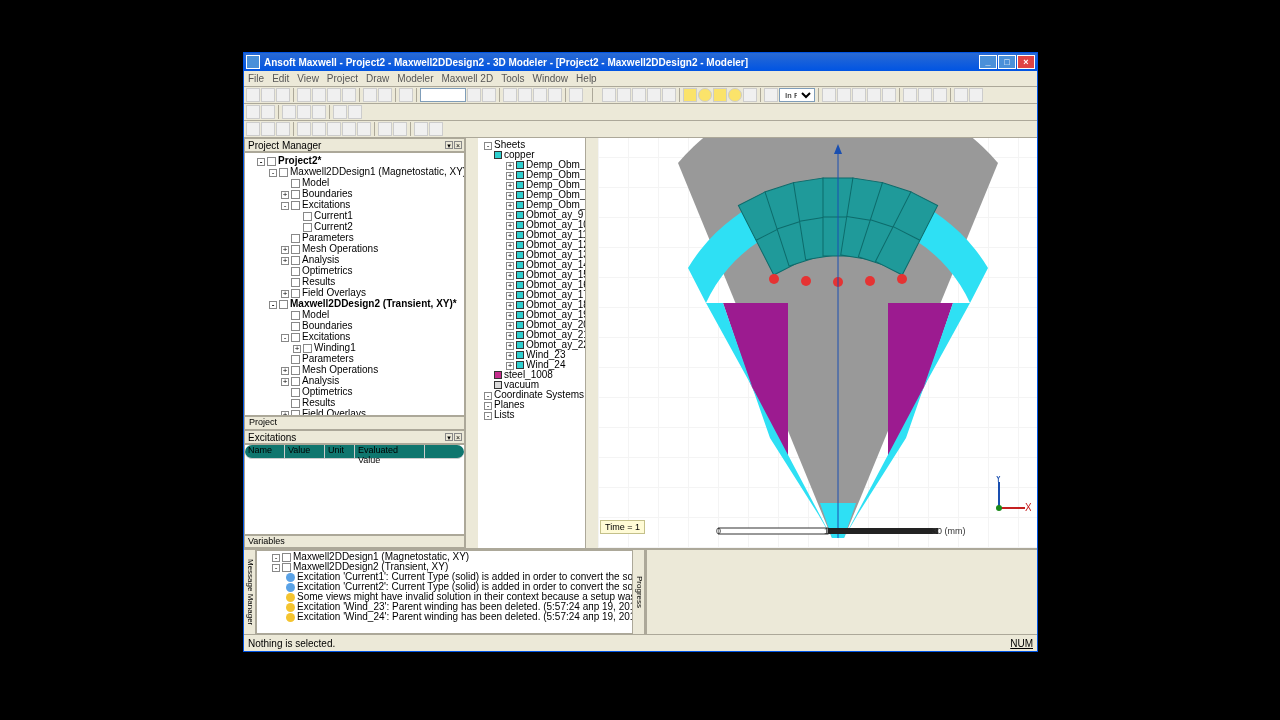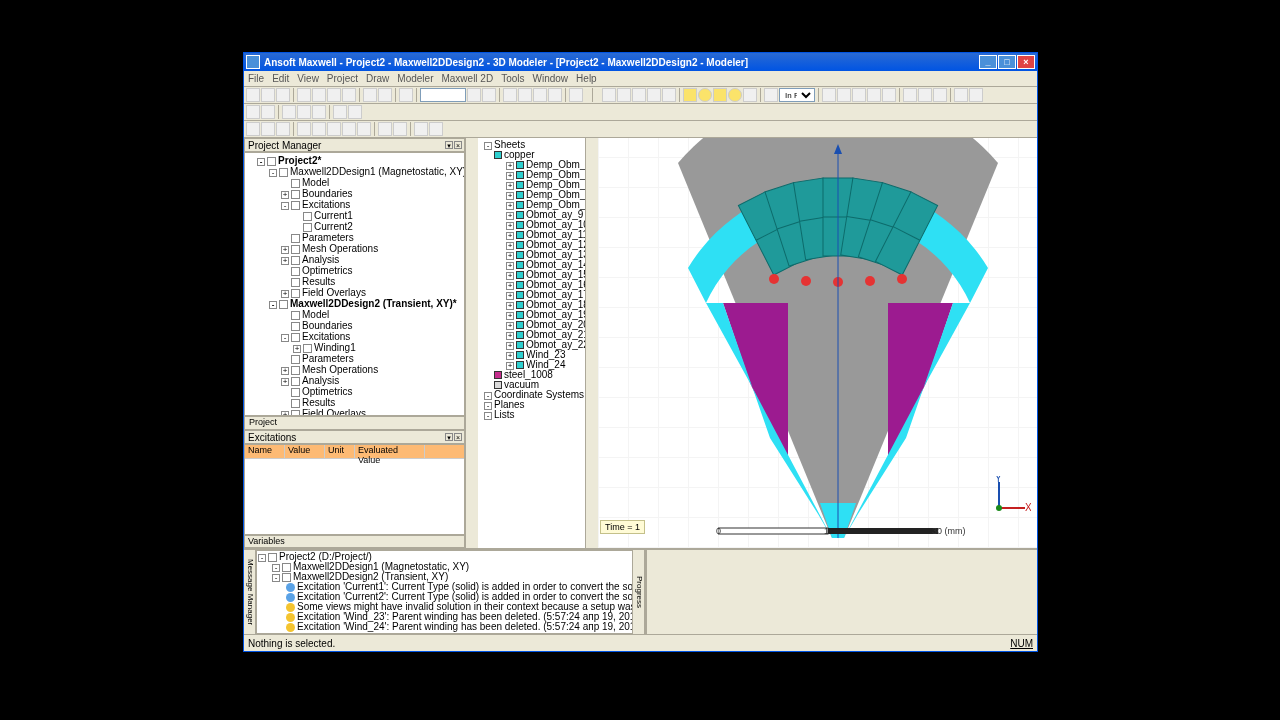--- a/index.html
+++ b/index.html
@@ -27,21 +27,21 @@
 .tree-item.bold { font-weight: bold; }
 .tree-indent-1 { padding-left: 10px; }
 .tree-indent-2 { padding-left: 22px; }
 .tree-indent-3 { padding-left: 34px; }
 .tree-indent-4 { padding-left: 46px; }
 .tree-icon { display: inline-block; width: 9px; height: 9px; background: #fff; border: 1px solid #888; margin-right: 2px; vertical-align: middle; }
 .tree-exp { display: inline-block; width: 8px; height: 8px; border: 1px solid #888; background: white; text-align: center; line-height: 6px; font-size: 8px; margin-right: 2px; }
 .project-tab { height: 14px; background: #ece9d8; border: 1px solid #aca899; font-size: 9px; padding: 0 4px; }
 .properties-panel { height: 118px; display: flex; flex-direction: column; }
 .prop-table { flex: 1; background: white; border: 1px solid #aca899; }
-.prop-header { display: flex; height: 14px; background: #fdba74; border-bottom: 1px solid #ccc; }
+.prop-header { display: flex; height: 14px; background: #0f766e; border-bottom: 1px solid #ccc; border-radius: 7px; }
 .prop-header span { border-right: 1px solid #ccc; padding: 0 3px; font-size: 9px; }
 .prop-footer { height: 13px; background: #ece9d8; border: 1px solid #aca899; font-size: 9px; padding: 0 3px; }
 .center-col { width: 108px; background: white; border-right: 1px solid #aca899; overflow: auto; font-size: 9px; }
 .sheet-tree { padding: 2px; }
 .sheet-item { white-space: nowrap; line-height: 10px; padding-left: 4px; }
 .sheet-item.l2 { padding-left: 14px; }
 .sheet-item.l3 { padding-left: 26px; }
 .sheet-sq { display: inline-block; width: 8px; height: 8px; border: 1px solid #333; margin-right: 2px; vertical-align: middle; }
 .viewport { flex: 1; background: white; position: relative; overflow: hidden; }
 .viewport::before { content: ""; position: absolute; inset: 0; background-image: repeating-linear-gradient(0deg,#f4f4f4 0,#f4f4f4 1px,transparent 1px,transparent 30px),repeating-linear-gradient(90deg,#f4f4f4 0,#f4f4f4 1px,transparent 1px,transparent 30px); }
@@ -330,21 +330,20 @@
         <line x1="8" y1="32" x2="34" y2="32" stroke="#c52020" stroke-width="2"></line>
           <text x="34" y="35" font-size="8" fill="#c52020">X</text>
         <circle cx="8" cy="32" r="3" fill="#1a8a1a"></circle>
       </svg>
     </div>
   </div>
 
   <div class="bottom-row">
     <div class="msg-sidebar">Message Manager</div>
     <div class="messages" id="messages">
-        <div class="msg-line"><span class="tree-exp">-</span><span class="tree-icon"></span>Project2 (D:/Project/)</div>
         <div class="msg-line" style="padding-left: 14px;"><span class="tree-exp">-</span><span class="tree-icon"></span>Maxwell2DDesign1 (Magnetostatic, XY)</div>
         <div class="msg-line" style="padding-left: 14px;"><span class="tree-exp">-</span><span class="tree-icon"></span>Maxwell2DDesign2 (Transient, XY)</div>
         <div class="msg-line" style="padding-left: 28px;"><span class="msg-icon" style="background:#5aa2e6"></span>Excitation 'Current1': Current Type (solid) is added in order to convert the solution type. (5:52:24  апр 19, 2011)</div>
         <div class="msg-line" style="padding-left: 28px;"><span class="msg-icon" style="background:#5aa2e6"></span>Excitation 'Current2': Current Type (solid) is added in order to convert the solution type. (5:52:24  апр 19, 2011)</div>
         <div class="msg-line" style="padding-left: 28px;"><span class="msg-icon" style="background:#f4c430"></span>Some views might have invalid solution in their context because a setup was deleted, please reset the context before creating new plots. (5:52:24  апр 19, 2011)</div>
         <div class="msg-line" style="padding-left: 28px;"><span class="msg-icon" style="background:#f4c430"></span>Excitation 'Wind_23':  Parent winding has been deleted. (5:57:24  апр 19, 2011)</div>
         <div class="msg-line" style="padding-left: 28px;"><span class="msg-icon" style="background:#f4c430"></span>Excitation 'Wind_24':  Parent winding has been deleted. (5:57:24  апр 19, 2011)</div>
       </div>
     <div class="msg-sidebar">Progress</div>
     <div class="progress-pane"></div>

